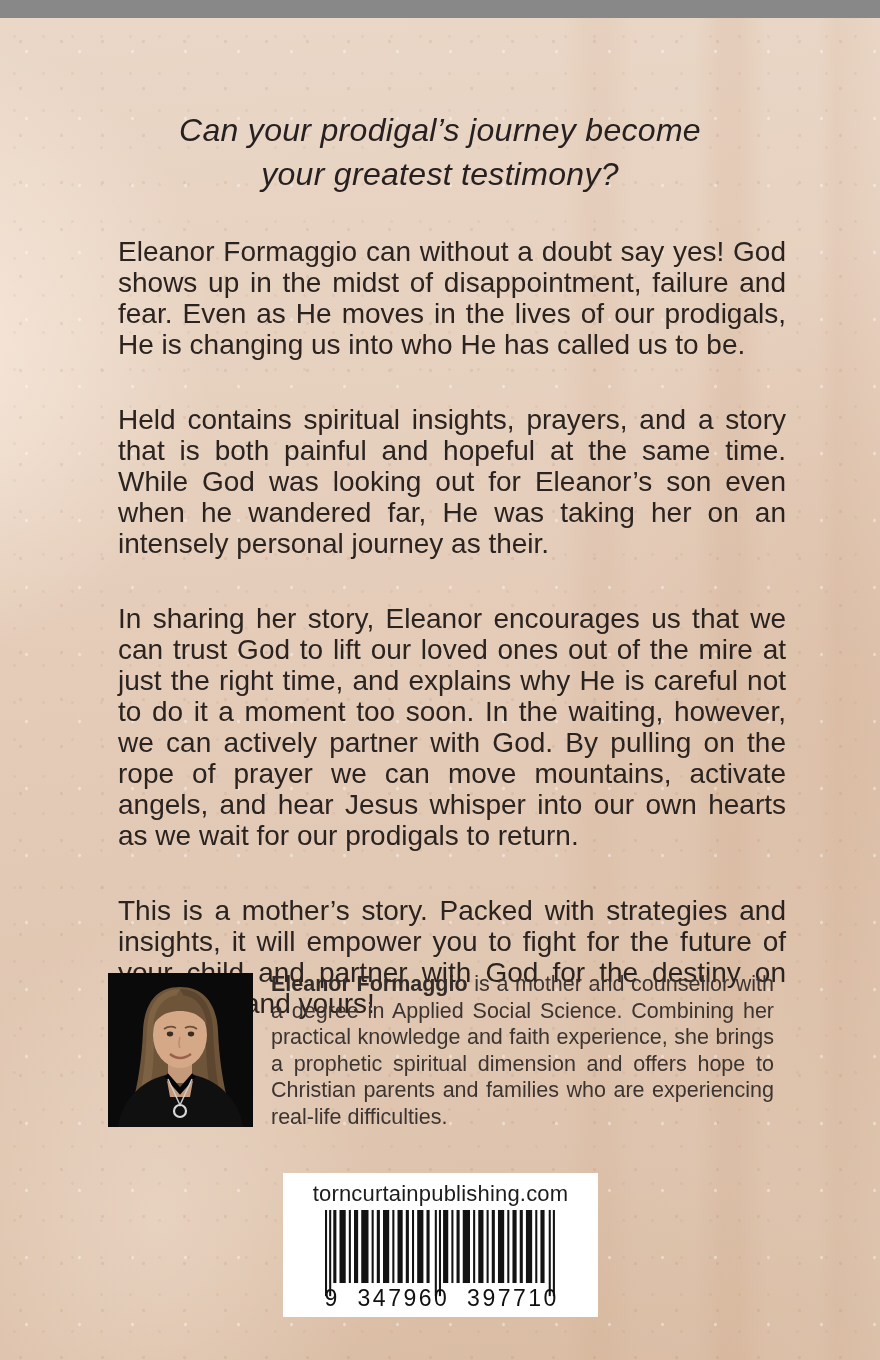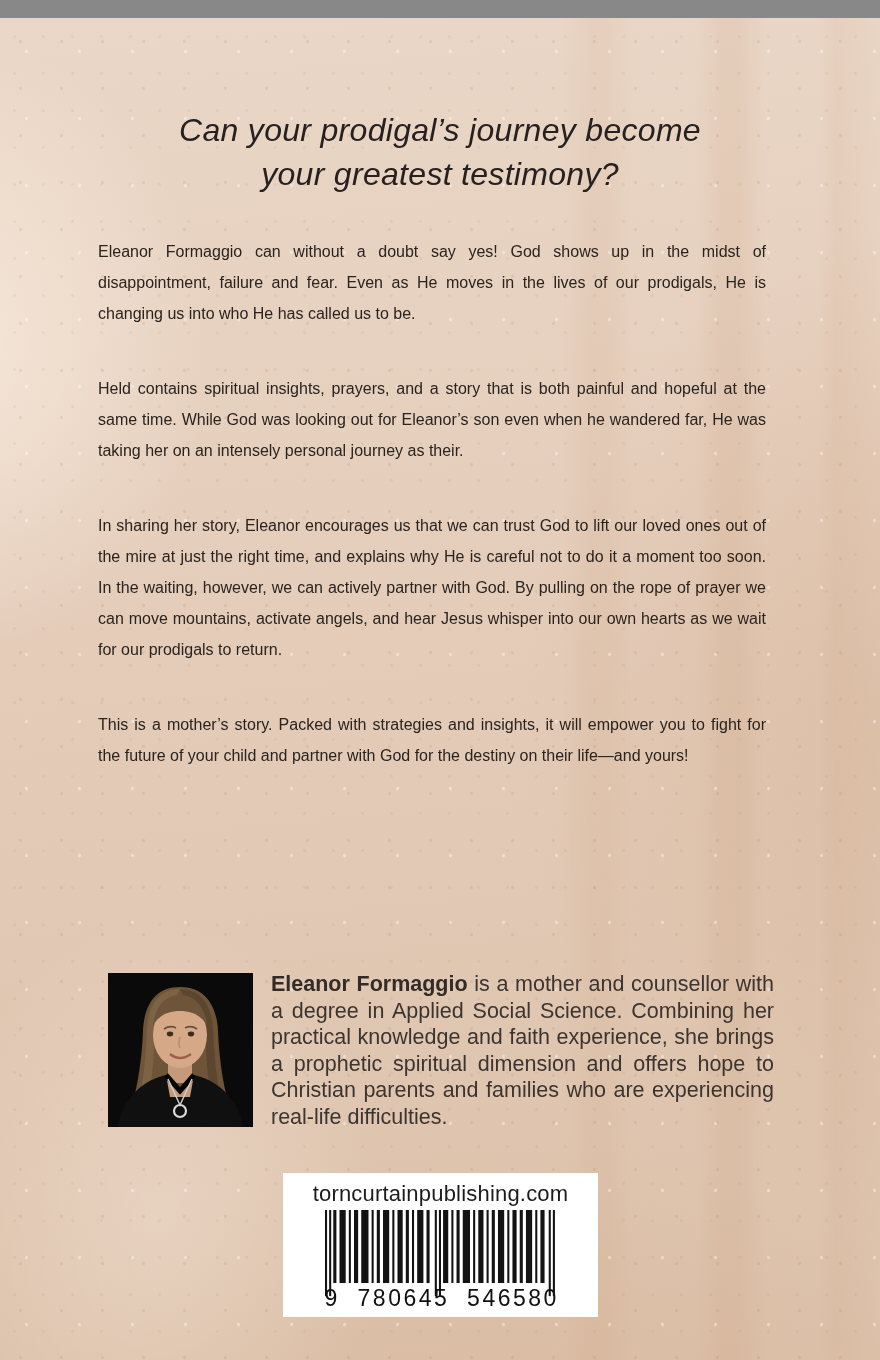--- a/index.html
+++ b/index.html
@@ -25,22 +25,22 @@
   }
   .title-block{
     position:absolute;top:90px;left:40px;right:40px;
     text-align:center;
     font-style:italic;
     font-size:32px;line-height:44px;
     letter-spacing:.3px;
     color:#262120;
   }
   .body-block{
-    position:absolute;top:218px;left:98px;width:668px;
-    font-size:16px;line-height:31px;
+    position:absolute;top:218px;left:118px;width:668px;
+    font-size:28px;line-height:31px;
     text-align:justify;
     color:#2a231f;
   }
   .body-block p{margin:0 0 44px 0;}
   .body-block .ital{}
   .bio-block{
     position:absolute;top:952px;left:108px;width:666px;
     display:flex;align-items:center;
   }
   .author-photo{
@@ -170,18 +170,18 @@
               <rect x="176" y="0" width="2" height="78"></rect>
             <rect x="181" y="0" width="4" height="78"></rect>
               <rect x="188" y="0" width="3" height="78"></rect>
             <rect x="194" y="0" width="6" height="78"></rect>
               <rect x="203" y="0" width="2" height="78"></rect>
             <rect x="208" y="0" width="4" height="78"></rect>
             <rect x="216" y="0" width="2" height="92"></rect>
               <rect x="220" y="0" width="2" height="92"></rect>
           </g>
         </svg>
-        <div class="isbn-digits">9  780645  546580</div>
+        <div class="isbn-digits">9  347960  397710</div>
       </div>
     </div>
   </div>
 
 </div>
 
 </body></html>

